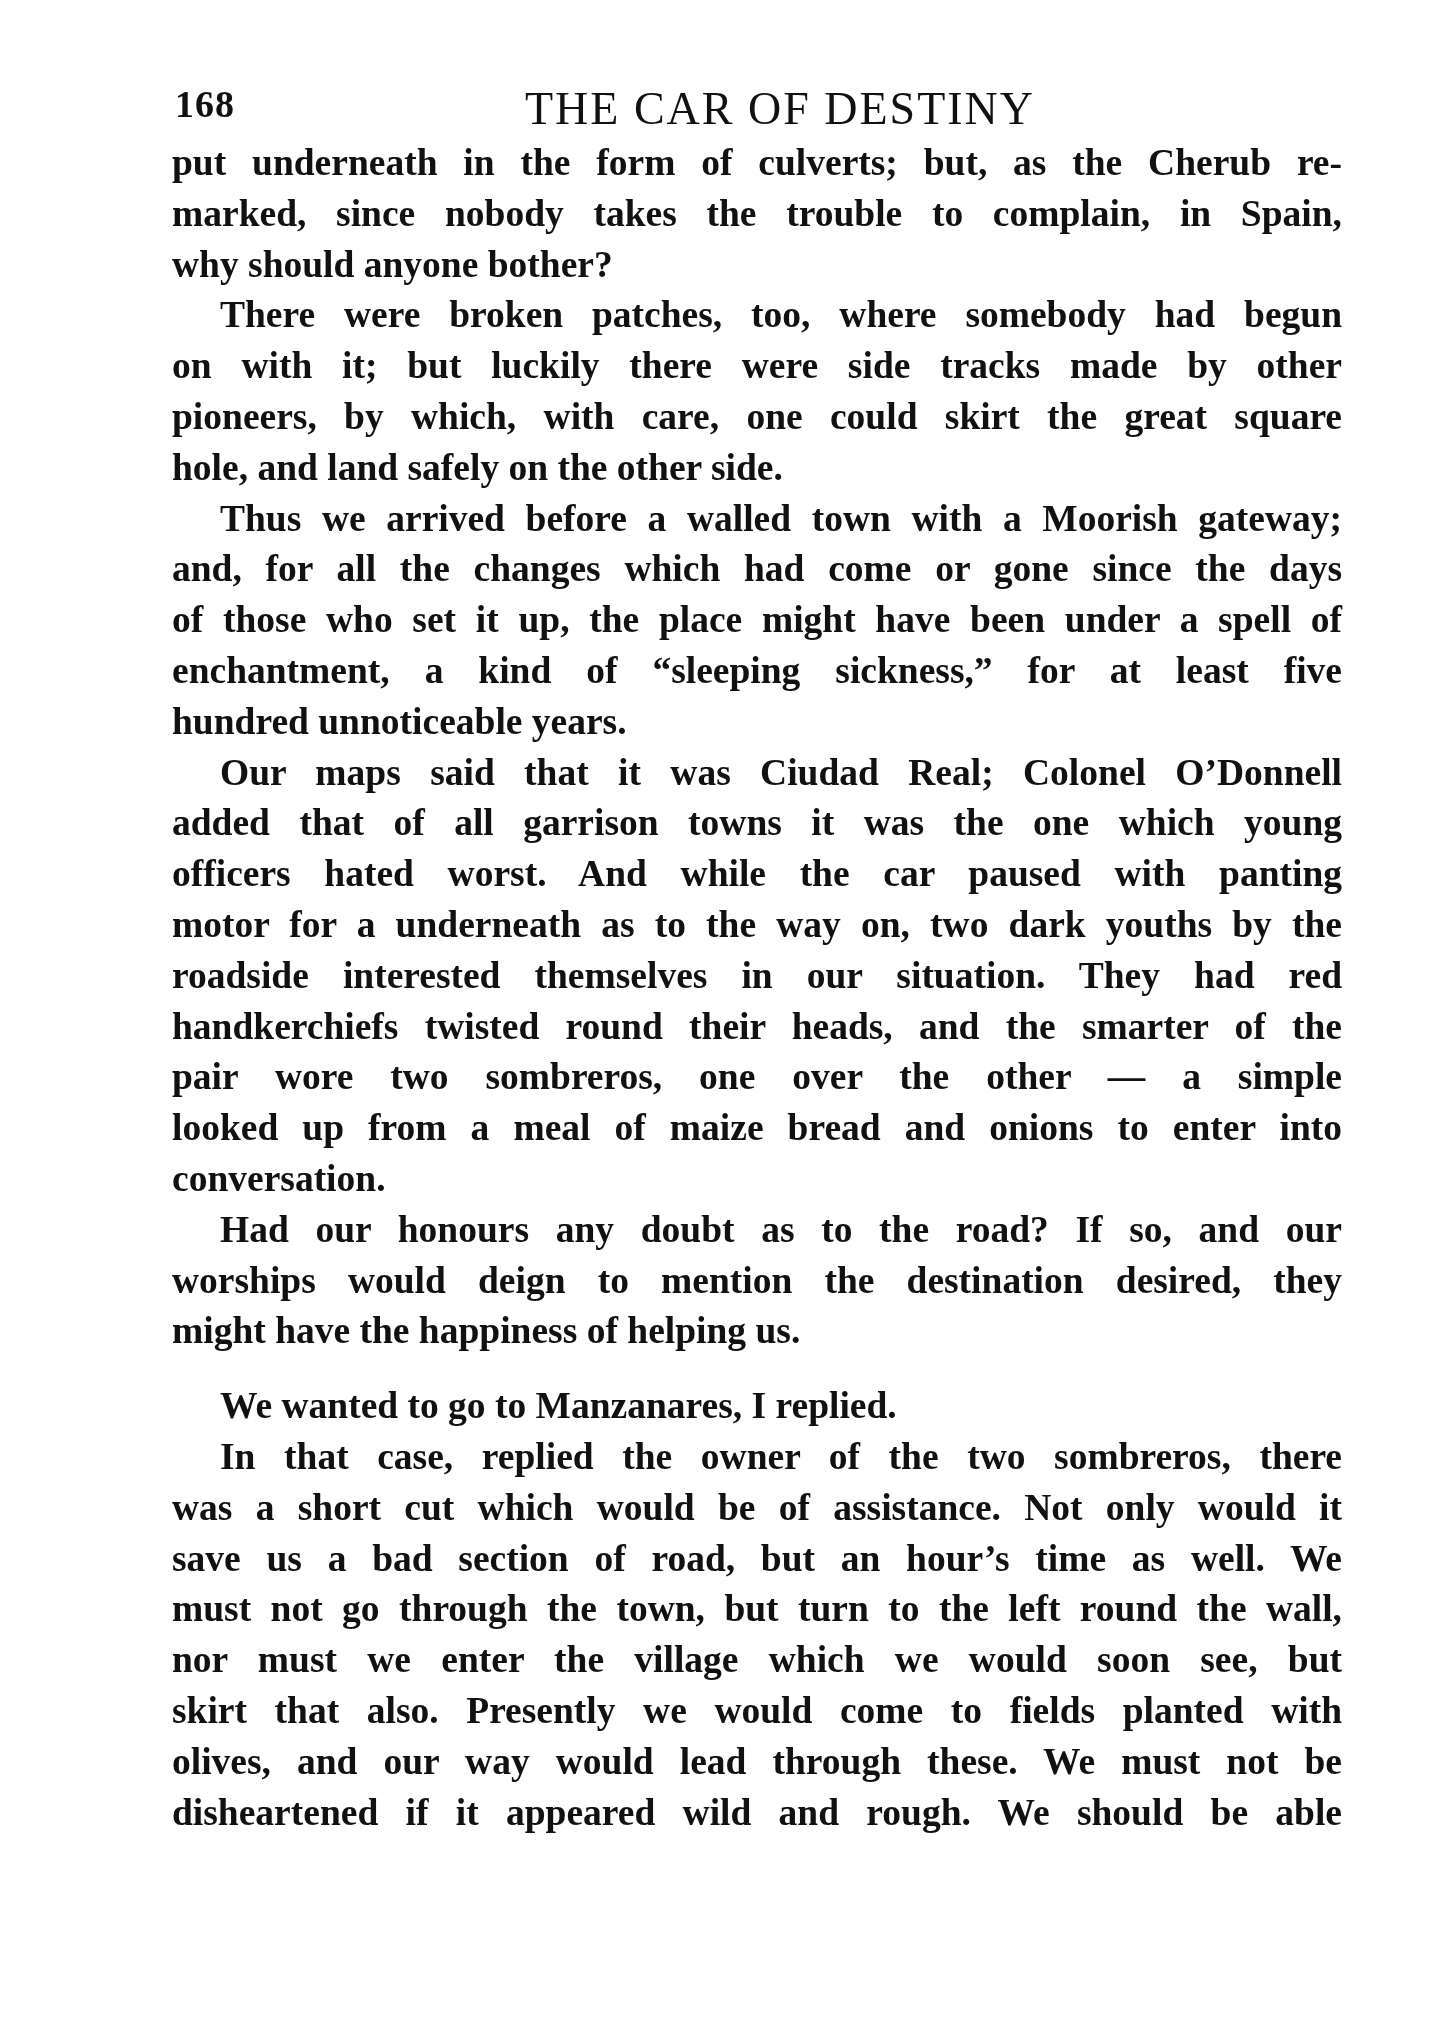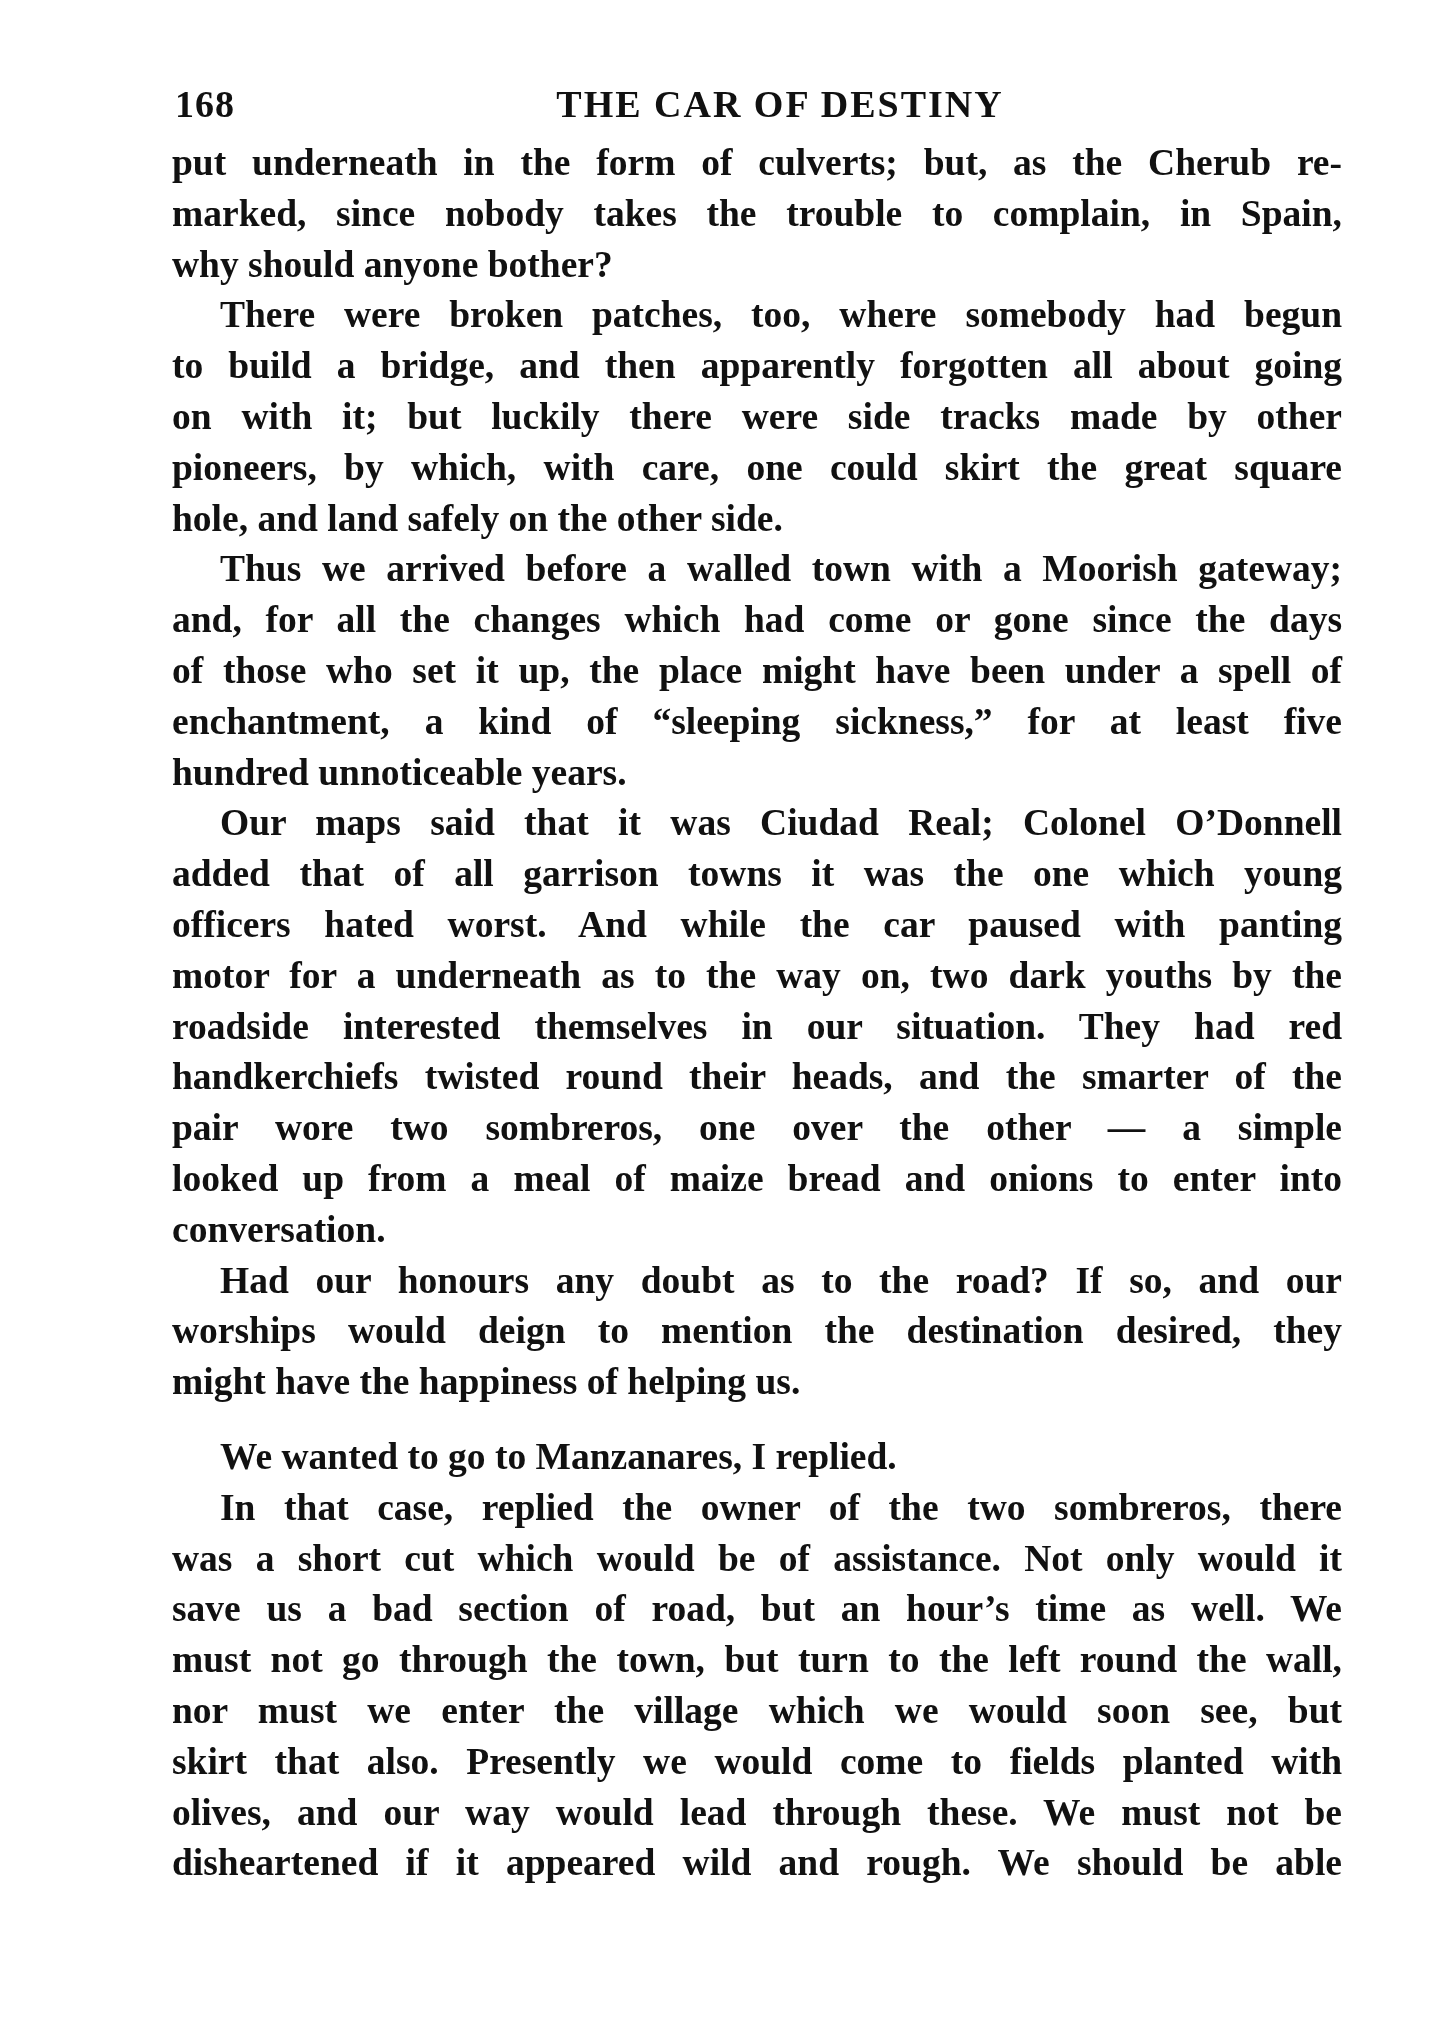--- a/index.html
+++ b/index.html
@@ -11,21 +11,21 @@
   }
   .running-head {
     position: absolute; left: 175px; top: 62px; width: 1170px; height: 56px; margin-top: 20px;
   }
   .page-number {
     position: absolute; left: 0; top: 0;
     font-size: 38px; font-weight: bold; letter-spacing: 1px;
   }
   .running-title {
     position: absolute; left: 0; right: 0; top: 0; text-align: center;
-    font-size: 38px; font-weight: bold; letter-spacing: 2px; padding-left: 40px;
+    font-size: 46px; font-weight: normal; letter-spacing: 2px; padding-left: 40px;
   }
   .body-text {
     position: absolute; left: 172px; top: 138px; width: 1170px;
     font-size: 37.5px; line-height: 50.8px; font-weight: bold;
   }
   .para {
     margin: 0; text-align: justify; text-align-last: left;
   }
   .line { display: block; text-align: justify; text-align-last: justify; white-space: nowrap; }
   .line.last { text-align-last: left; }
@@ -42,21 +42,20 @@
   <div class="body-text" id="body-text">
 
     <p class="para">
       <span class="line" style="white-space: nowrap; display: block;"><span style="white-space: nowrap; word-spacing: 0px;">put underneath in the form of culverts; but, as the Cherub re-</span></span>
       <span class="line" style="white-space: nowrap; display: block;"><span style="white-space: nowrap; word-spacing: 0px;">marked, since nobody takes the trouble to complain, in Spain,</span></span>
       <span class="line last" style="white-space: nowrap; display: block;">why should anyone bother?</span>
     </p>
 
     <p class="para">
       <span class="line" style="padding-left: 48px; white-space: nowrap; display: block;"><span style="white-space: nowrap; word-spacing: 0px;">There were broken patches, too, where somebody had begun</span></span>
-      <span class="line" style="white-space: nowrap; display: block;"><span style="white-space: nowrap; word-spacing: 0px;">to build a bridge, and then apparently forgotten all about going</span></span>
       <span class="line" style="white-space: nowrap; display: block;"><span style="white-space: nowrap; word-spacing: 0px;">on with it; but luckily there were side tracks made by other</span></span>
       <span class="line" style="white-space: nowrap; display: block;"><span style="white-space: nowrap; word-spacing: 0px;">pioneers, by which, with care, one could skirt the great square</span></span>
       <span class="line last" style="white-space: nowrap; display: block;">hole, and land safely on the other side.</span>
     </p>
 
     <p class="para">
       <span class="line" style="padding-left: 48px; white-space: nowrap; display: block;"><span style="white-space: nowrap; word-spacing: 0px;">Thus we arrived before a walled town with a Moorish gateway;</span></span>
       <span class="line" style="white-space: nowrap; display: block;"><span style="white-space: nowrap; word-spacing: 0px;">and, for all the changes which had come or gone since the days</span></span>
       <span class="line" style="white-space: nowrap; display: block;"><span style="white-space: nowrap; word-spacing: 0px;">of those who set it up, the place might have been under a spell of</span></span>
       <span class="line" style="white-space: nowrap; display: block;"><span style="white-space: nowrap; word-spacing: 0px;">enchantment, a kind of “sleeping sickness,” for at least five</span></span>

